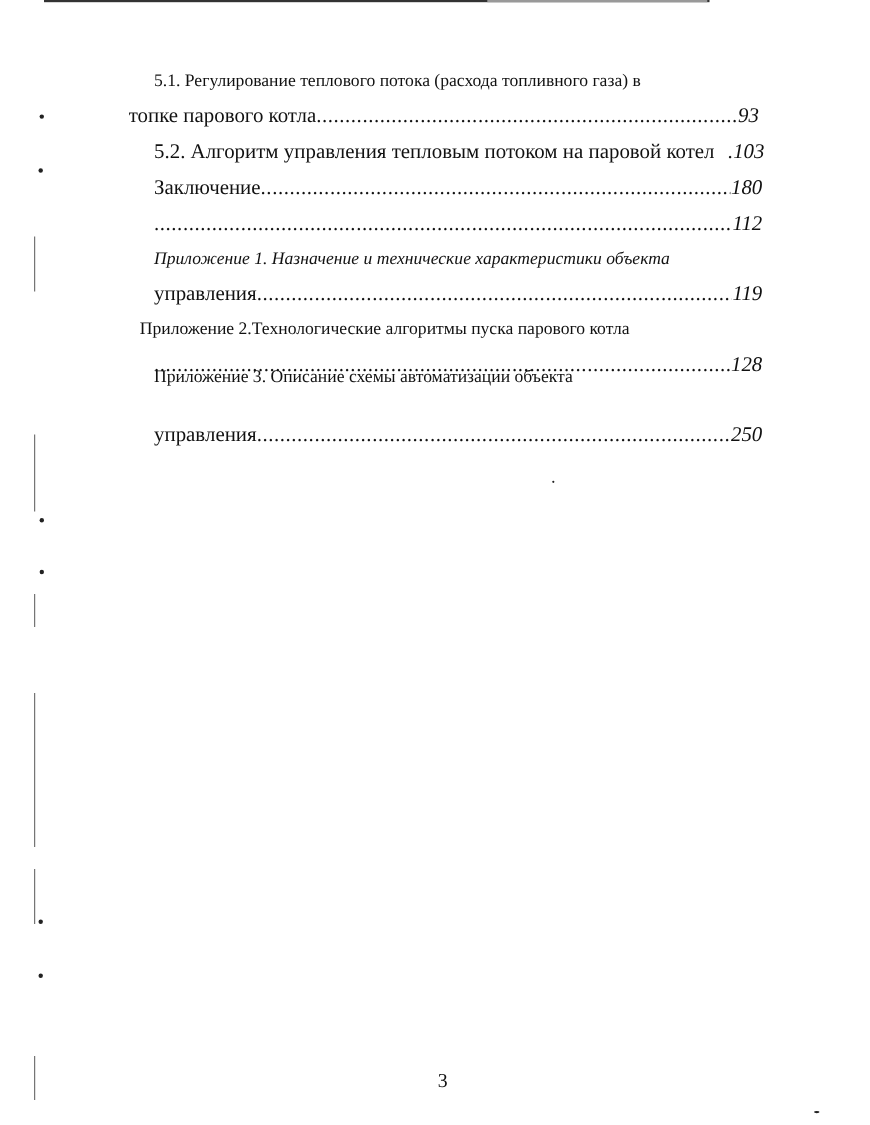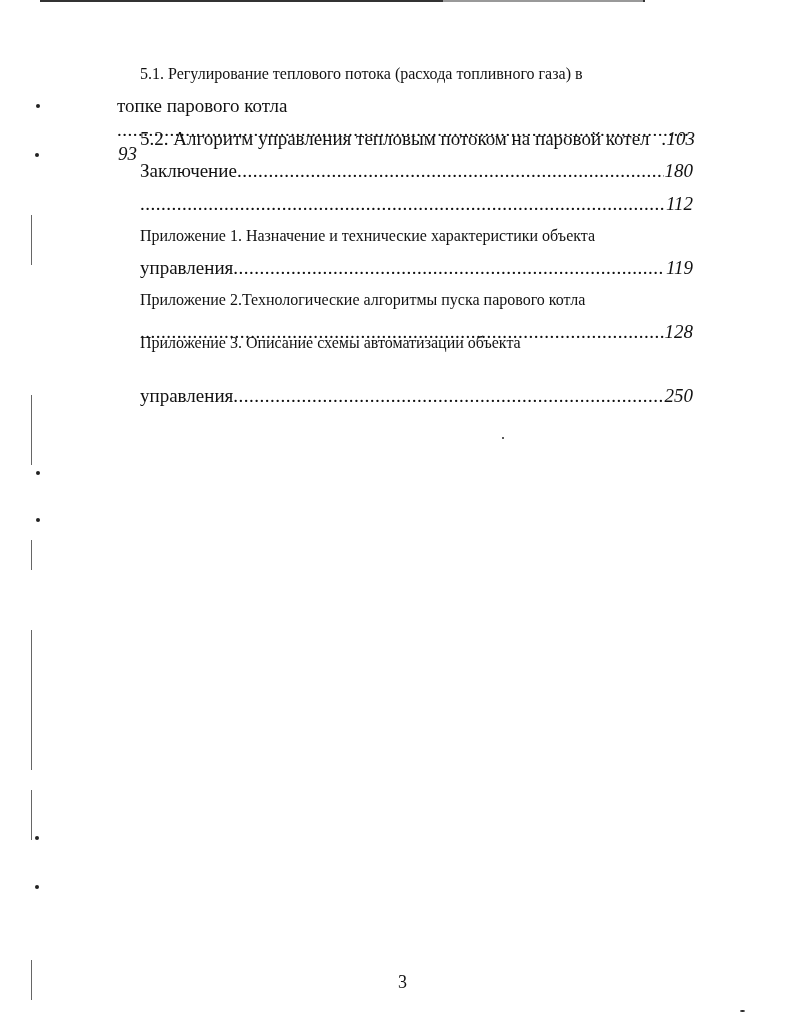--- a/index.html
+++ b/index.html
@@ -17,21 +17,21 @@
     .tick { position: absolute; width: 1px; background: #666; }
   </style>
 </head>
 <body>
 
 <div class="top-rule"></div>
 <div class="top-rule-2"></div>
 
 <div class="toc">
   <div class="line" style="left:140px; top:62px;">5.1. Регулирование теплового потока (расхода топливного газа) в</div>
-  <div class="row" style="left:117px; width:573px; top:94px;flex-direction:column;">
+  <div class="row" style="left:117px; width:573px; top:94px;">
     <span>топке парового котла</span>
     <span class="dots"></span>
     <span class="pg">93</span>
   </div>
 
   <div class="row" style="top:127px; width:555px;">
     <span>5.2. Алгоритм управления тепловым потоком на паровой котел</span>
     <span style="flex:1"></span>
     <span class="pg">.103</span>
   </div>
@@ -40,28 +40,28 @@
     <span>Заключение</span>
     <span class="dots"></span>
     <span class="pg">180</span>
   </div>
 
   <div class="row" style="top:192px;">
     <span class="dots"></span>
     <span class="pg">112</span>
   </div>
 
-  <div class="line" style="left:140px; top:224px;">Приложение 1. Назначение и технические характеристики объекта</div>
+  <div class="line" style="left:140px; top:224px;font-style:italic;">Приложение 1. Назначение и технические характеристики объекта</div>
   <div class="row" style="top:256px;">
     <span>управления</span>
     <span class="dots"></span>
     <span class="pg">119</span>
   </div>
 
-  <div class="line" style="left:140px; top:288px;">Приложение 2.Технологические алгоритмы пуска парового котла</div>
+  <div class="line" style="left:127px; top:288px;">Приложение 2.Технологические алгоритмы пуска парового котла</div>
   <div class="row" style="top:320px;">
     <span></span>
     <span class="dots"></span>
     <span class="pg">128</span>
   </div>
 
   <div class="line" style="left:140px; top:331px;">Приложение 3. Описание схемы автоматизации объекта</div>
   <div class="row" style="top:384px;">
     <span>управления</span>
     <span class="dots"></span>

